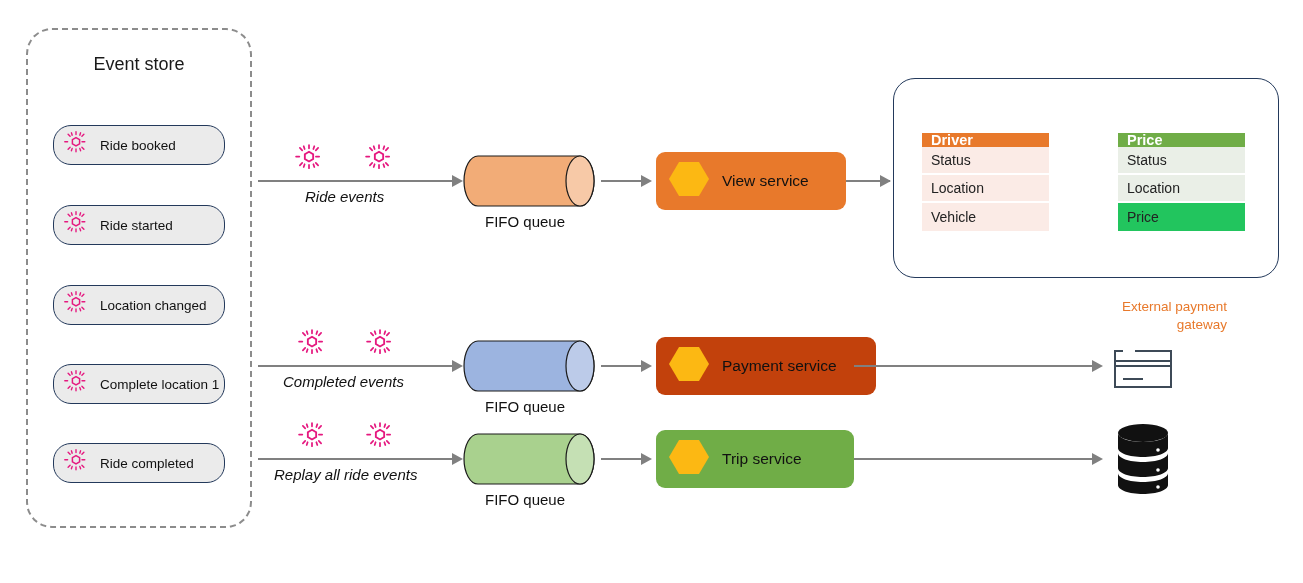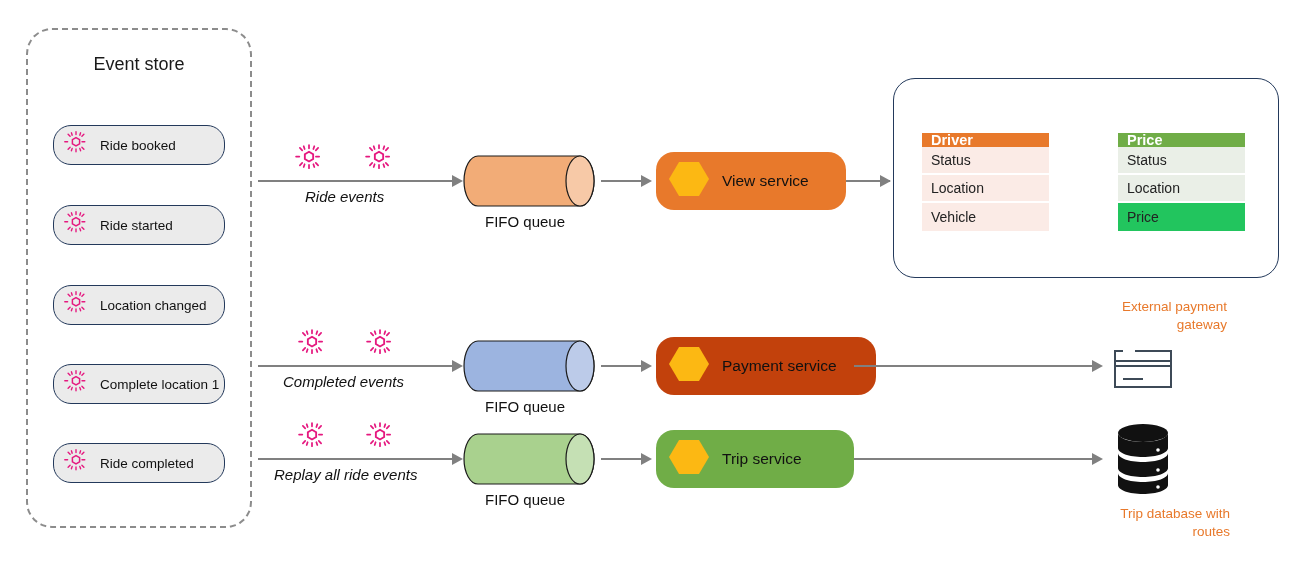--- a/index.html
+++ b/index.html
@@ -108,21 +108,21 @@
     font-size: 15px;
     color: #111;
     pointer-events: none;
     margin-top: 40px;
   }
 
   
   .service {
     position: absolute;
     height: 58px;
-    border-radius: 18px;
+    border-radius: 9px;
     box-sizing: border-box;
     display: flex;
     align-items: center;
     padding-left: 12px;
   }
   .service-label {
     font-size: 15.5px;
     color: #111;
     margin-left: 12px;
     white-space: nowrap;
@@ -544,16 +544,14 @@
         <path d="M5,11 V26 C5,31 16,35 30,35 C44,35 55,31 55,26 V11 C55,16 44,20 30,20 C16,20 5,16 5,11 Z"></path>
         <ellipse cx="30" cy="11" rx="25" ry="9"></ellipse>
         <path d="M5,31 V46 C5,51 16,55 30,55 C44,55 55,51 55,46 V31 C55,36 44,40 30,40 C16,40 5,36 5,31 Z"></path>
         <path d="M5,51 V63 C5,68 16,72 30,72 C44,72 55,68 55,63 V51 C55,56 44,60 30,60 C16,60 5,56 5,51 Z"></path>
       </g>
       <circle cx="45" cy="28" r="1.8" fill="#ffffff"></circle>
       <circle cx="45" cy="48" r="1.8" fill="#ffffff"></circle>
       <circle cx="45" cy="65" r="1.8" fill="#ffffff"></circle>
     </svg>
   </div>
-  <div class="endpoint-caption" style="left:1060px; top:505px; width:170px">Trip database with
-routes</div>
 
 </div>
 
 </body></html>

